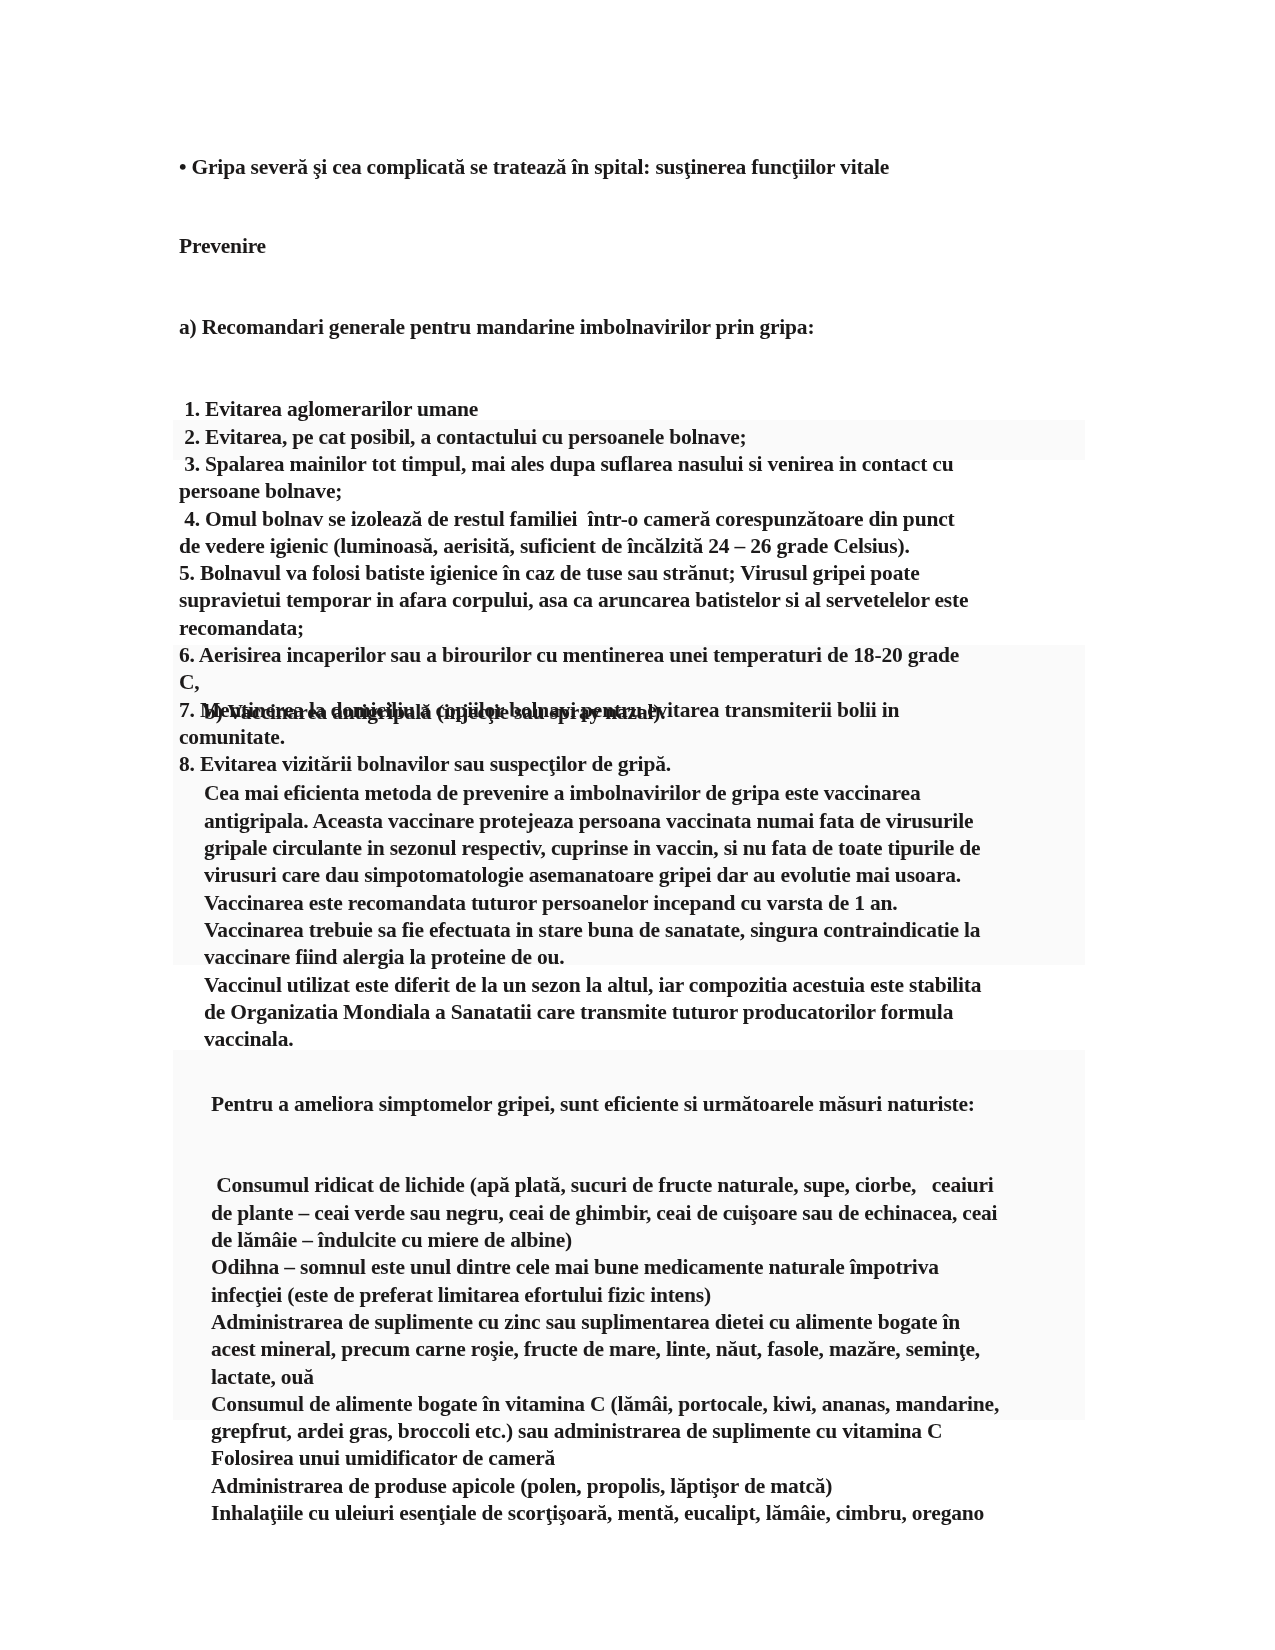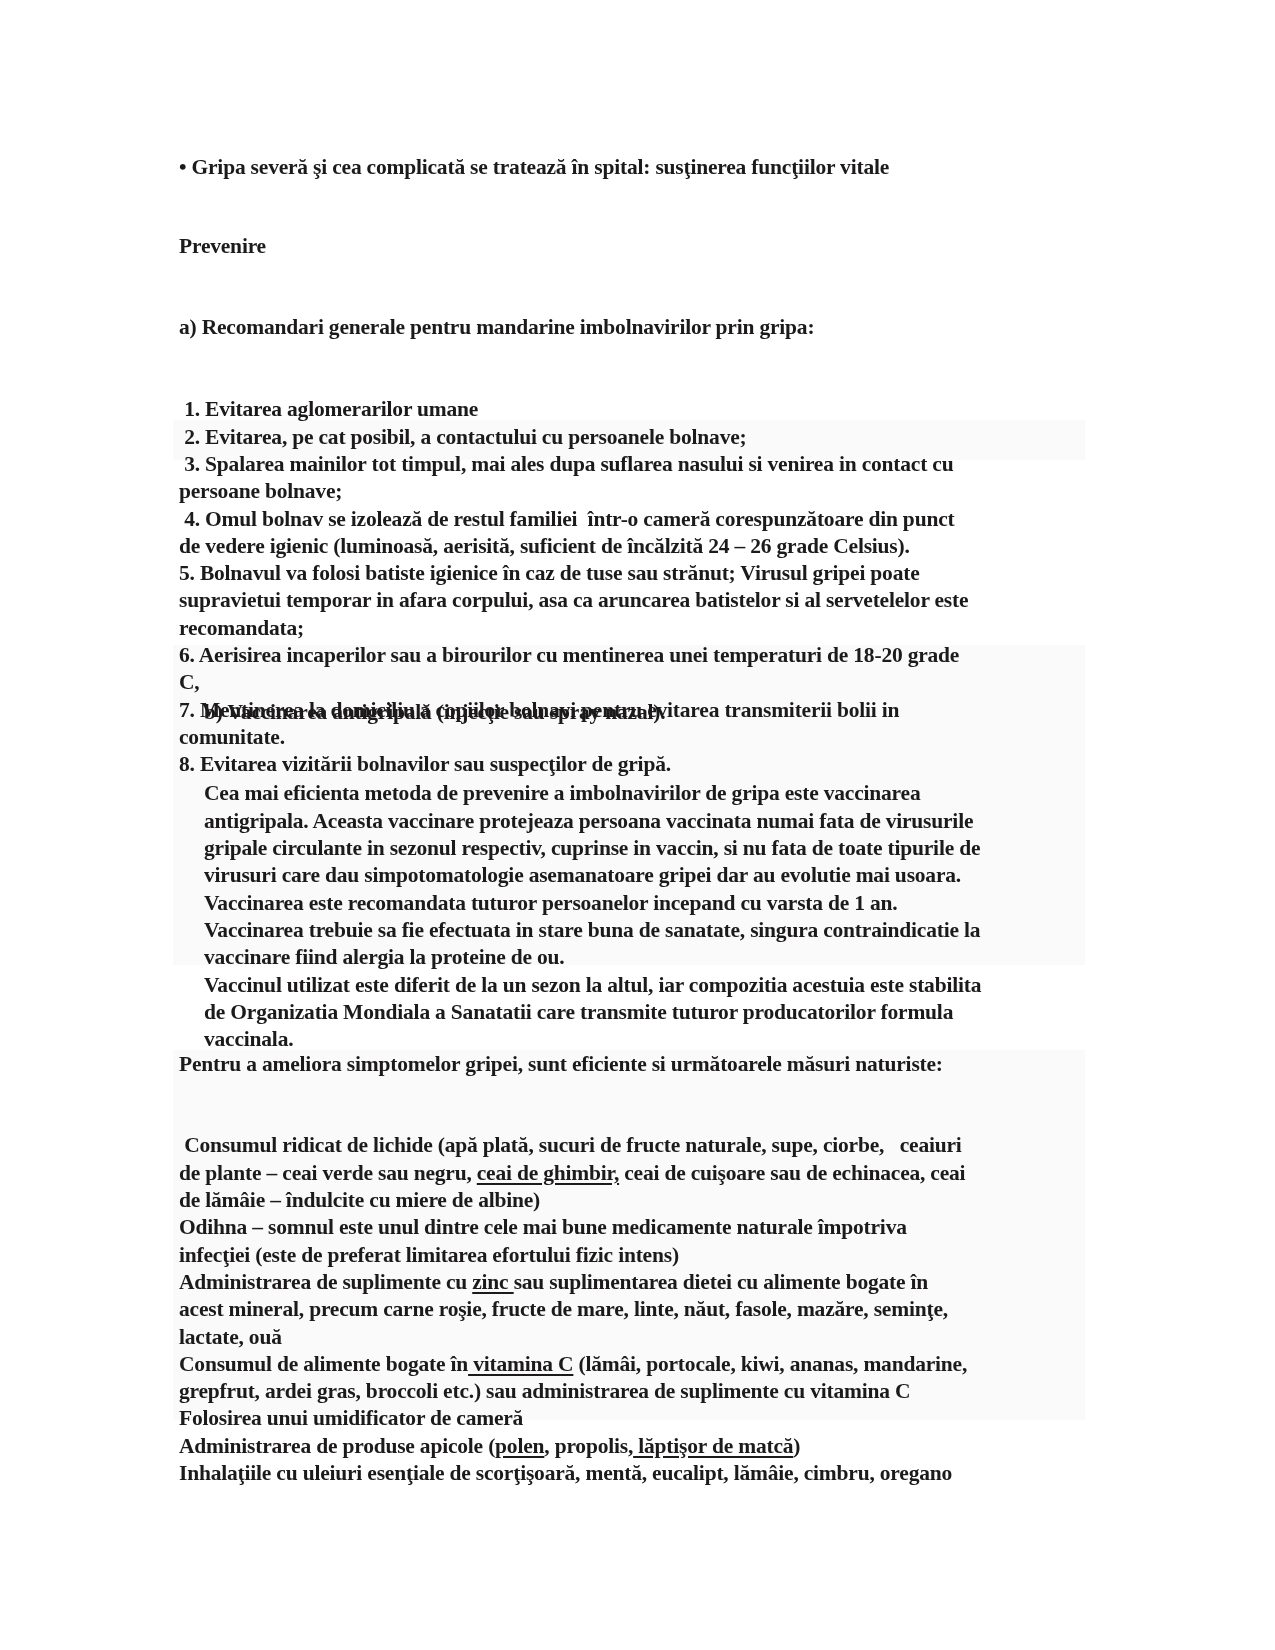--- a/index.html
+++ b/index.html
@@ -31,25 +31,25 @@
     .block {
       position: absolute;
       left: 179px;
       width: 905px;
       font-size: 21.5px;
       line-height: 27.3px;
       white-space: pre;
       letter-spacing: -0.2px;
     }
     .line { display: block; height: 27.3px; }
-    .u { text-decoration: underline; text-underline-offset: 3px; }
+    .u { text-underline-offset: 3px; }
     #block-top { top: 99px; }
     #block-prevenire { top: 178px; }
     #block-vacc { top: 644px; margin-left: 25px; }
-    #block-natural { top: 996px; }
+    #block-natural { top: 1036px; margin-left: 32px; }
   </style>
 </head>
 <body>
 
 <div class="page">
   <div class="shade shade-a"></div>
   <div class="shade shade-b"></div>
   <div class="shade shade-c"></div>
 
   <div class="block" id="block-top">

